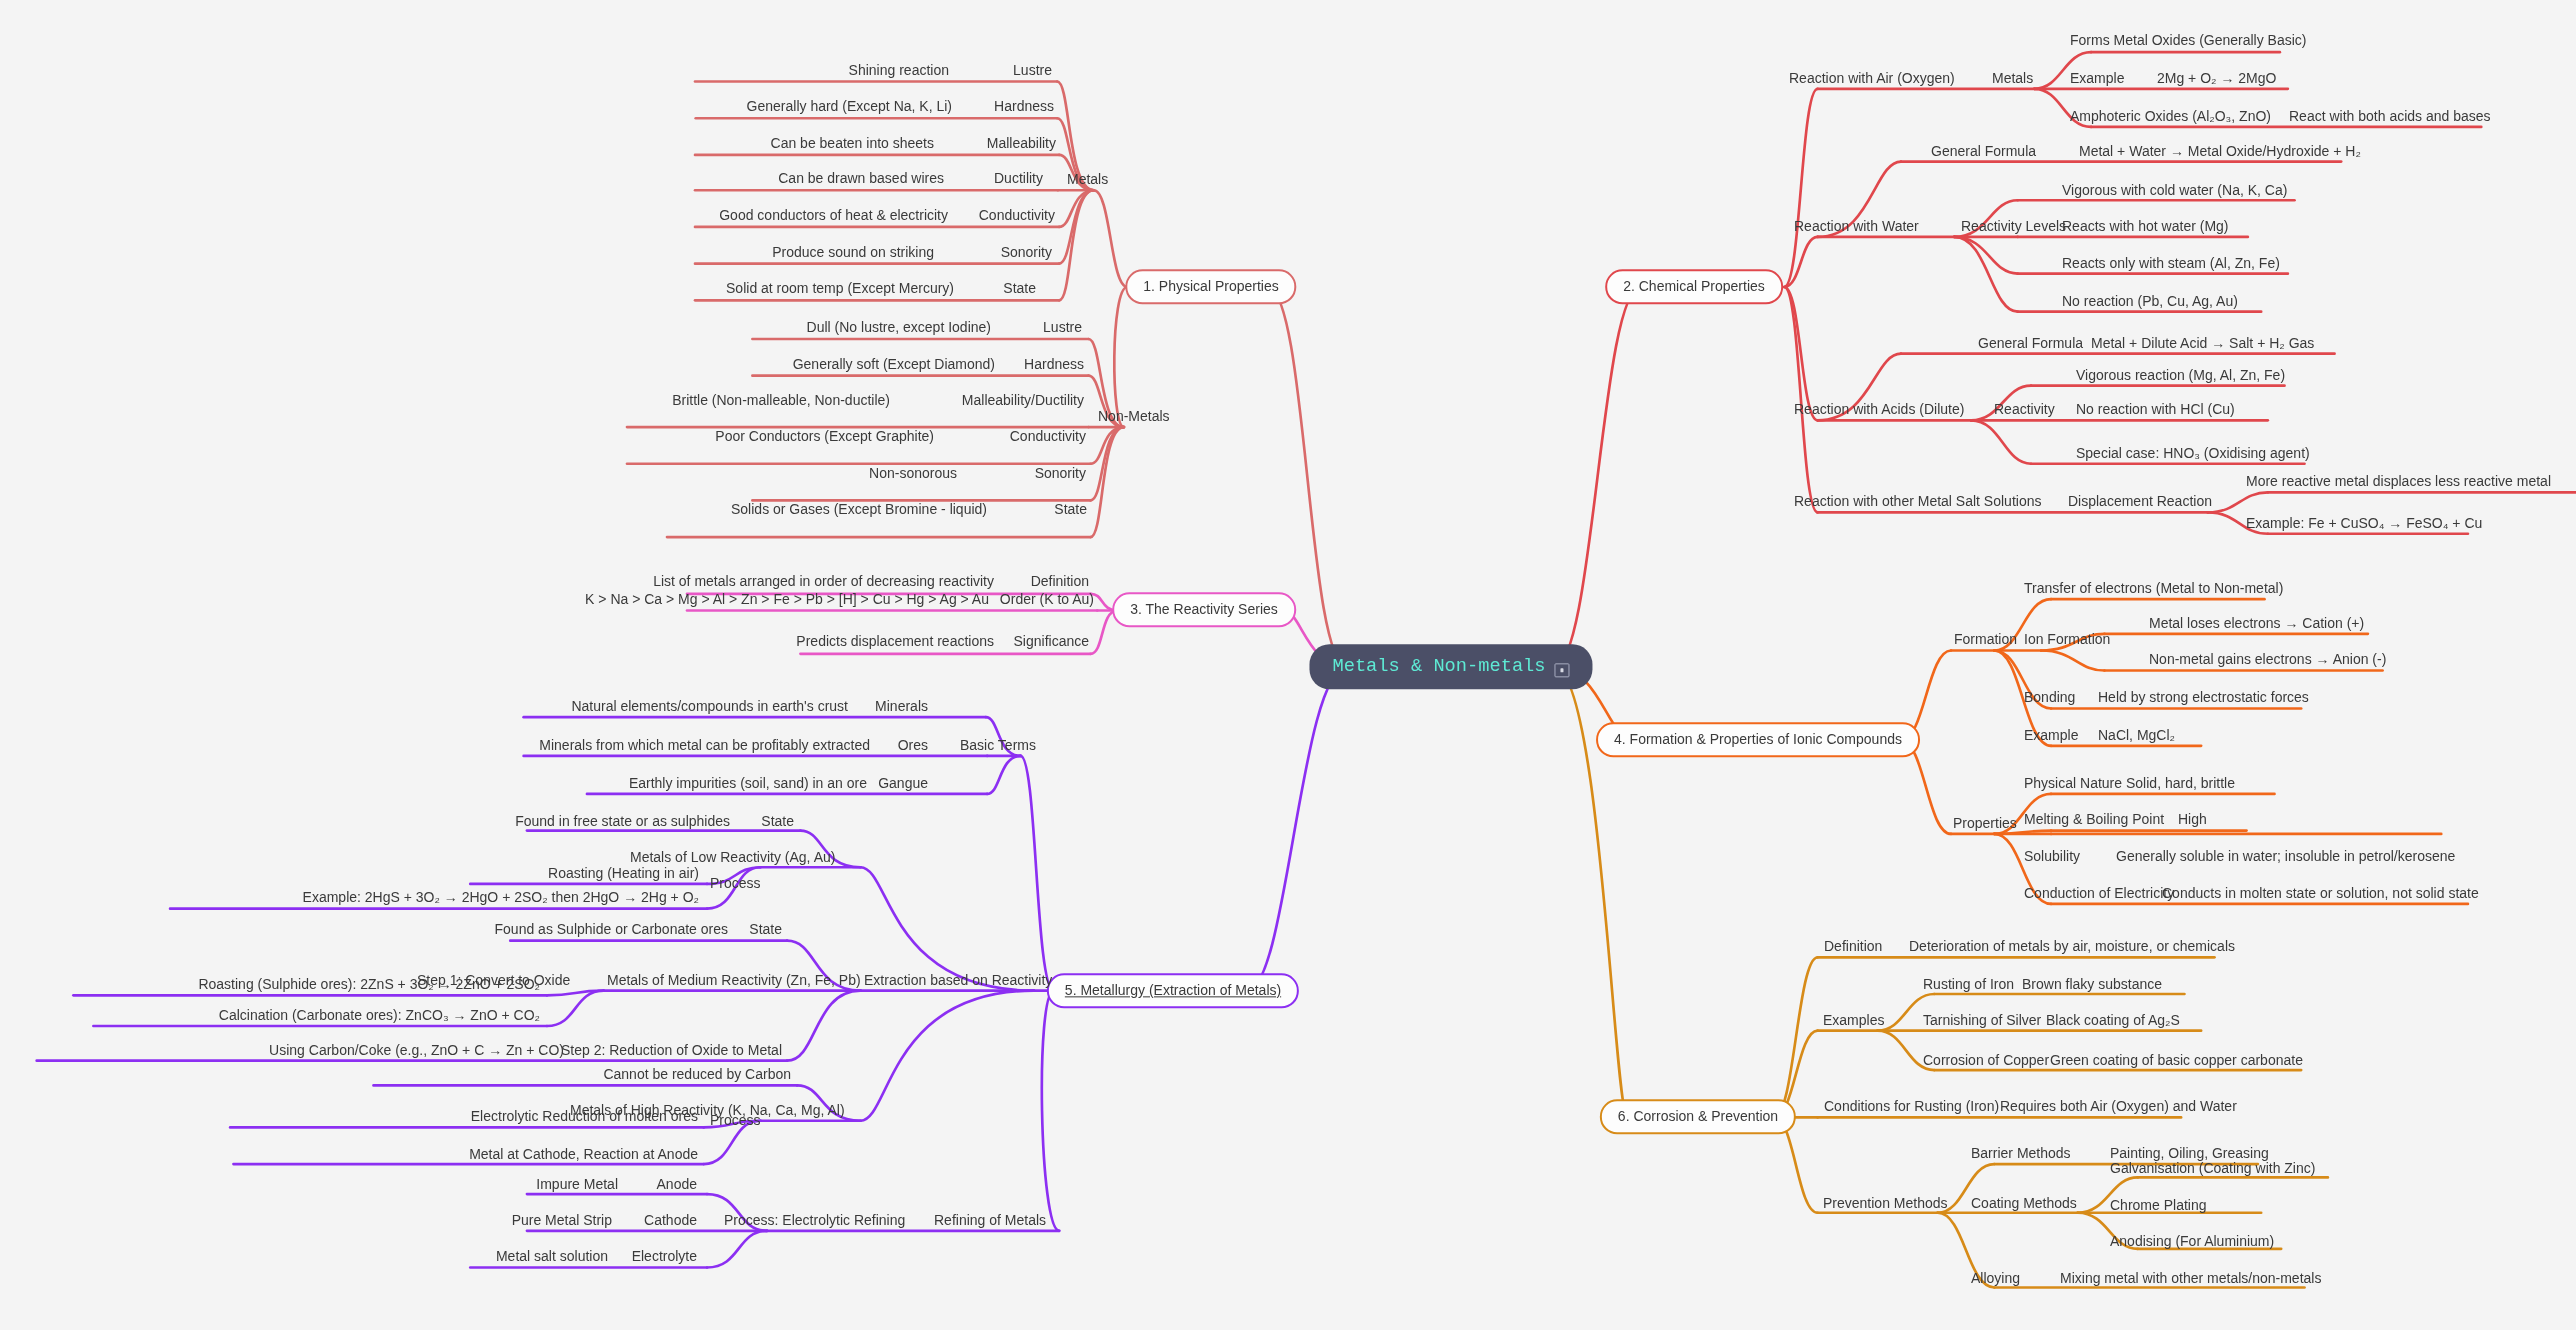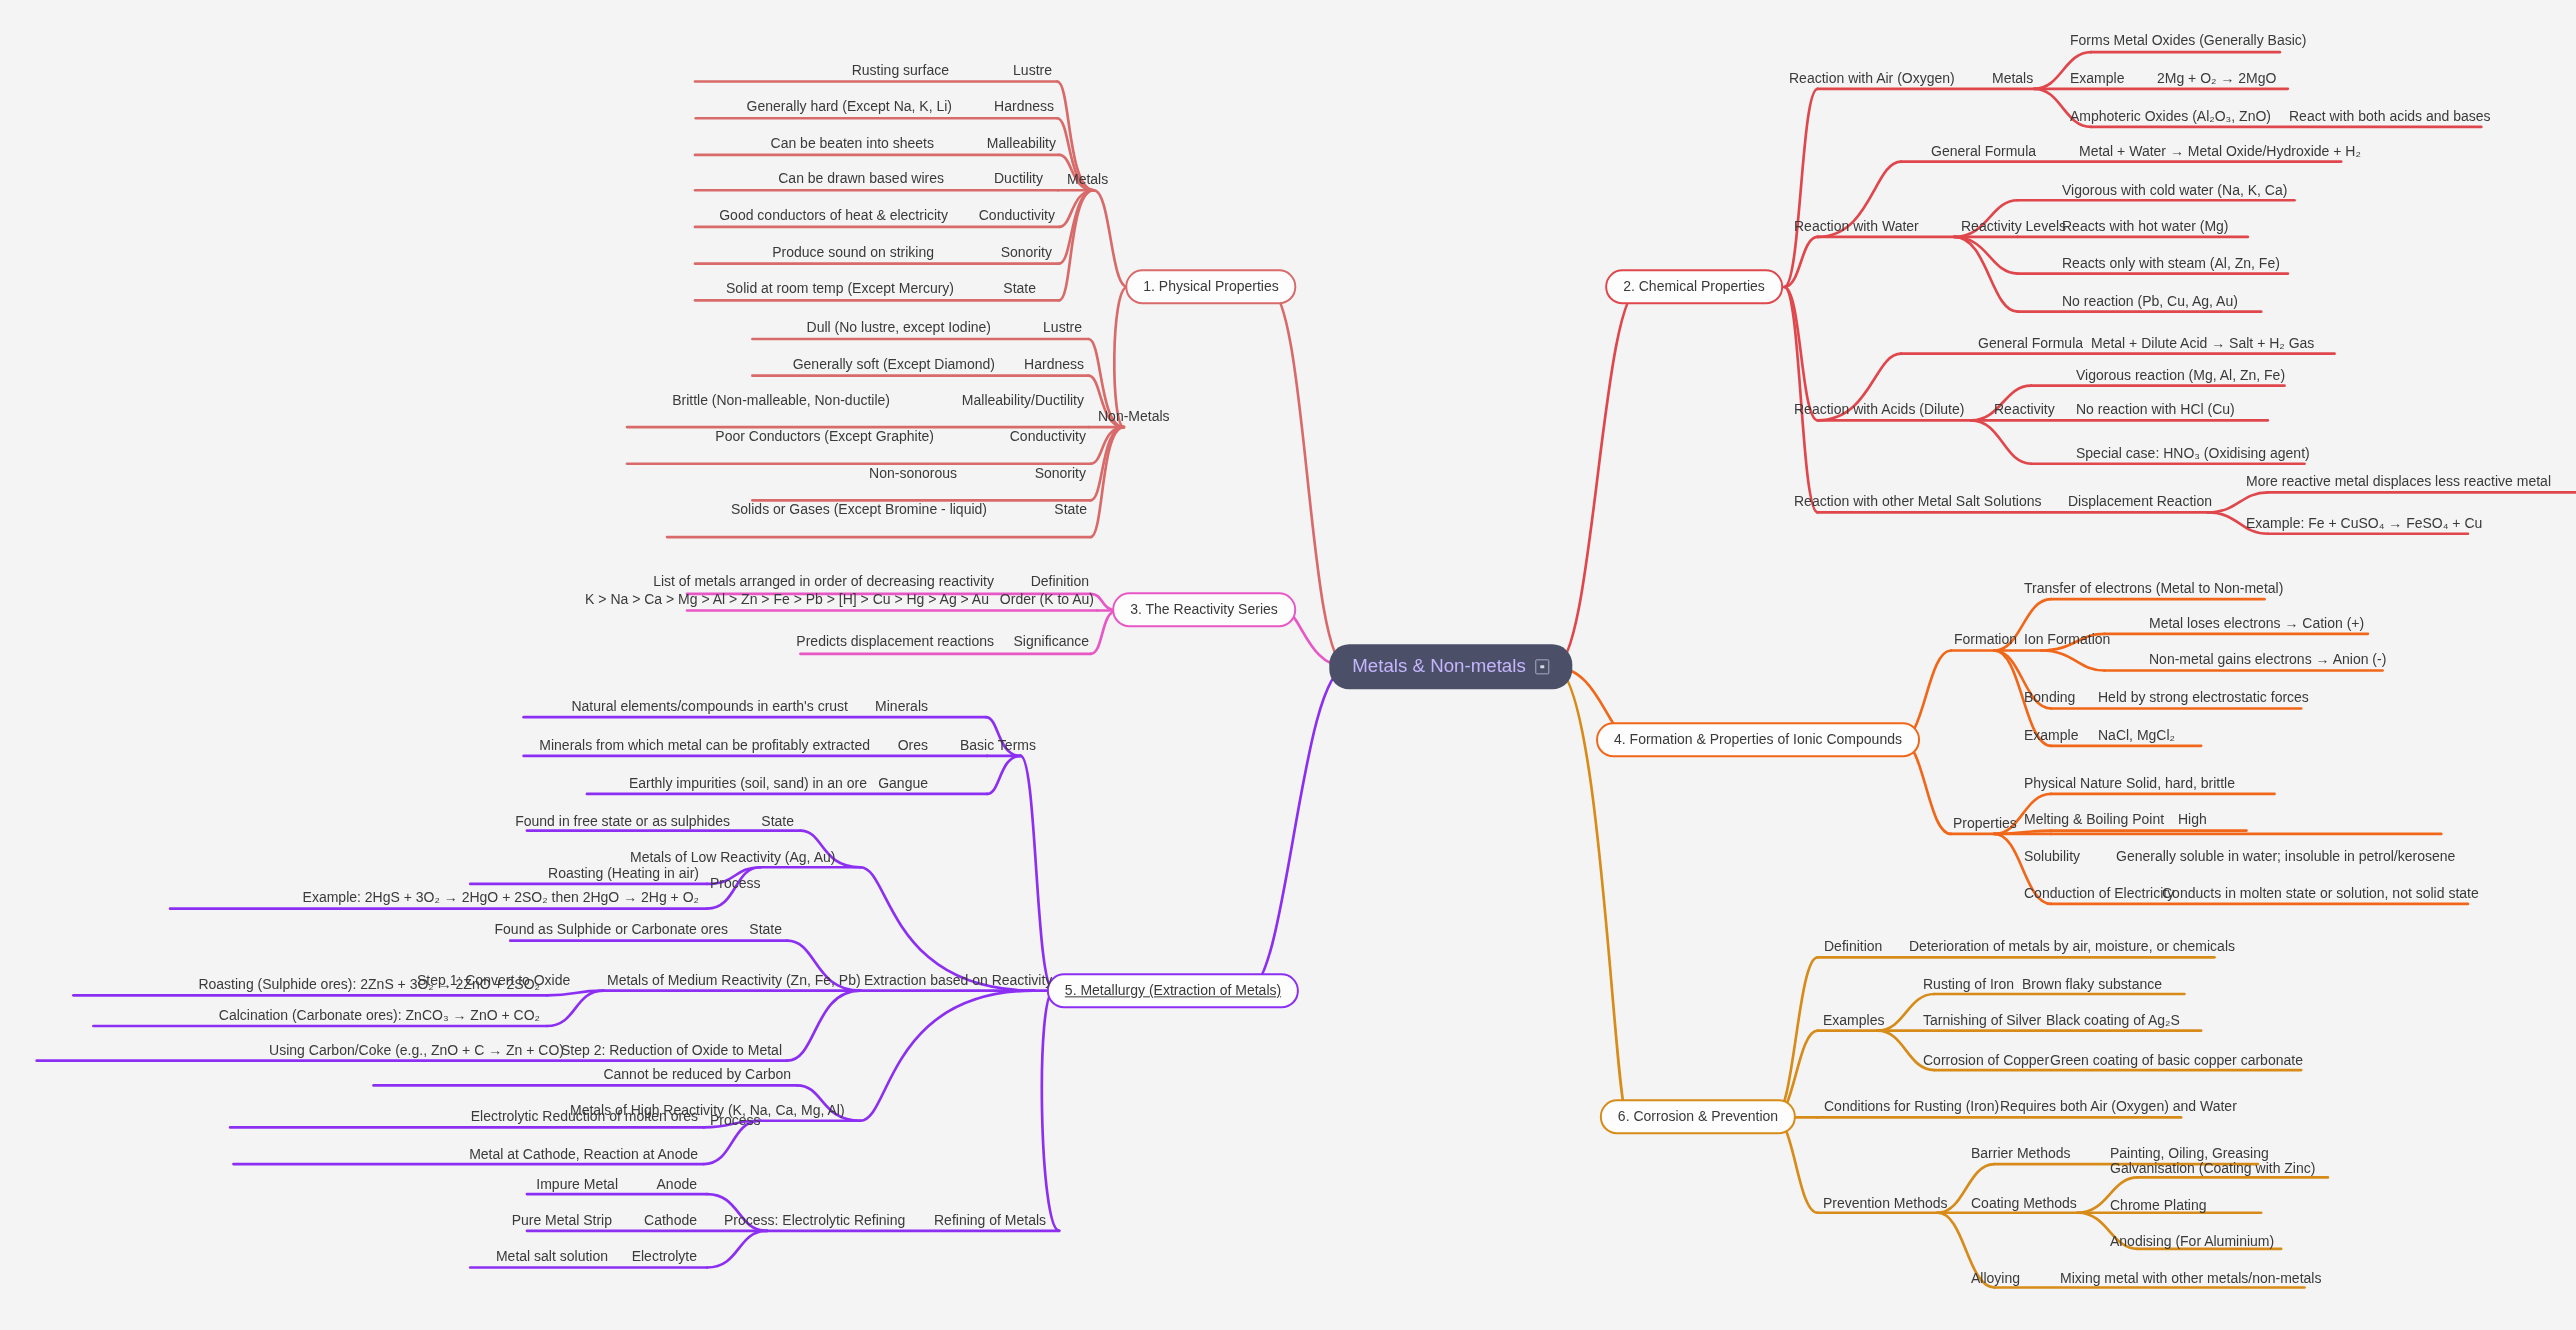--- a/index.html
+++ b/index.html
@@ -20,26 +20,26 @@
     line-height:1.1;
     transform:translateY(-50%);
   }
   .node.r{transform:translate(-100%,-50%);}   
 
   
   .root{
     position:absolute;
     transform:translate(-50%,-50%);
     background:#4b4f67;
-    color:#c4b5fd;
+    color:#5eead4;
     font-size:18.7px;
     padding:11.3px 23px 12px 23px;
     border-radius:20px;
     white-space:nowrap;
-    display:flex;align-items:center;gap:9.3px;
+    display:flex;align-items:flex-end;gap:9.3px;font-family:Liberation Mono, monospace;
   }
   .root .collapse{
     width:12.7px;height:12.7px;
     border:1.3px solid #a9adc1;
     display:inline-flex;align-items:center;justify-content:center;
     border-radius:1.3px;
   }
   .root .collapse i{
     width:3.3px;height:3.3px;background:#d8dae4;border-radius:0.7px;display:block;
   }
@@ -269,21 +269,21 @@
   <div class="pill c1" style="left:1211px;top:287px;"><span>1. Physical Properties</span></div>
   <div class="pill c2" style="left:1694px;top:287px;"><span>2. Chemical Properties</span></div>
   <div class="pill c3" style="left:1204px;top:610px;"><span>3. The Reactivity Series</span></div>
   <div class="pill c4" style="left:1758px;top:740px;"><span>4. Formation &amp; Properties of Ionic Compounds</span></div>
   <div class="pill c5" style="left:1173px;top:991px;text-decoration:underline;"><span>5. Metallurgy (Extraction of Metals)</span></div>
   <div class="pill c6" style="left:1698px;top:1117px;"><span>6. Corrosion &amp; Prevention</span></div>
 
   <div class="node" style="left:1067px;top:180px;">Metals</div>
 
   <div class="node r" style="left:1052px;top:71px;">Lustre</div>
-  <div class="node r" style="left:949px;top:71px;">Rusting surface</div>
+  <div class="node r" style="left:949px;top:71px;">Shining reaction</div>
 
   <div class="node r" style="left:1054px;top:107px;">Hardness</div>
   <div class="node r" style="left:952px;top:107px;">Generally hard (Except Na, K, Li)</div>
 
   <div class="node r" style="left:1056px;top:144px;">Malleability</div>
   <div class="node r" style="left:934px;top:144px;">Can be beaten into sheets</div>
 
   <div class="node r" style="left:1043px;top:179px;">Ductility</div>
   <div class="node r" style="left:944px;top:179px;">Can be drawn based wires</div>
 

